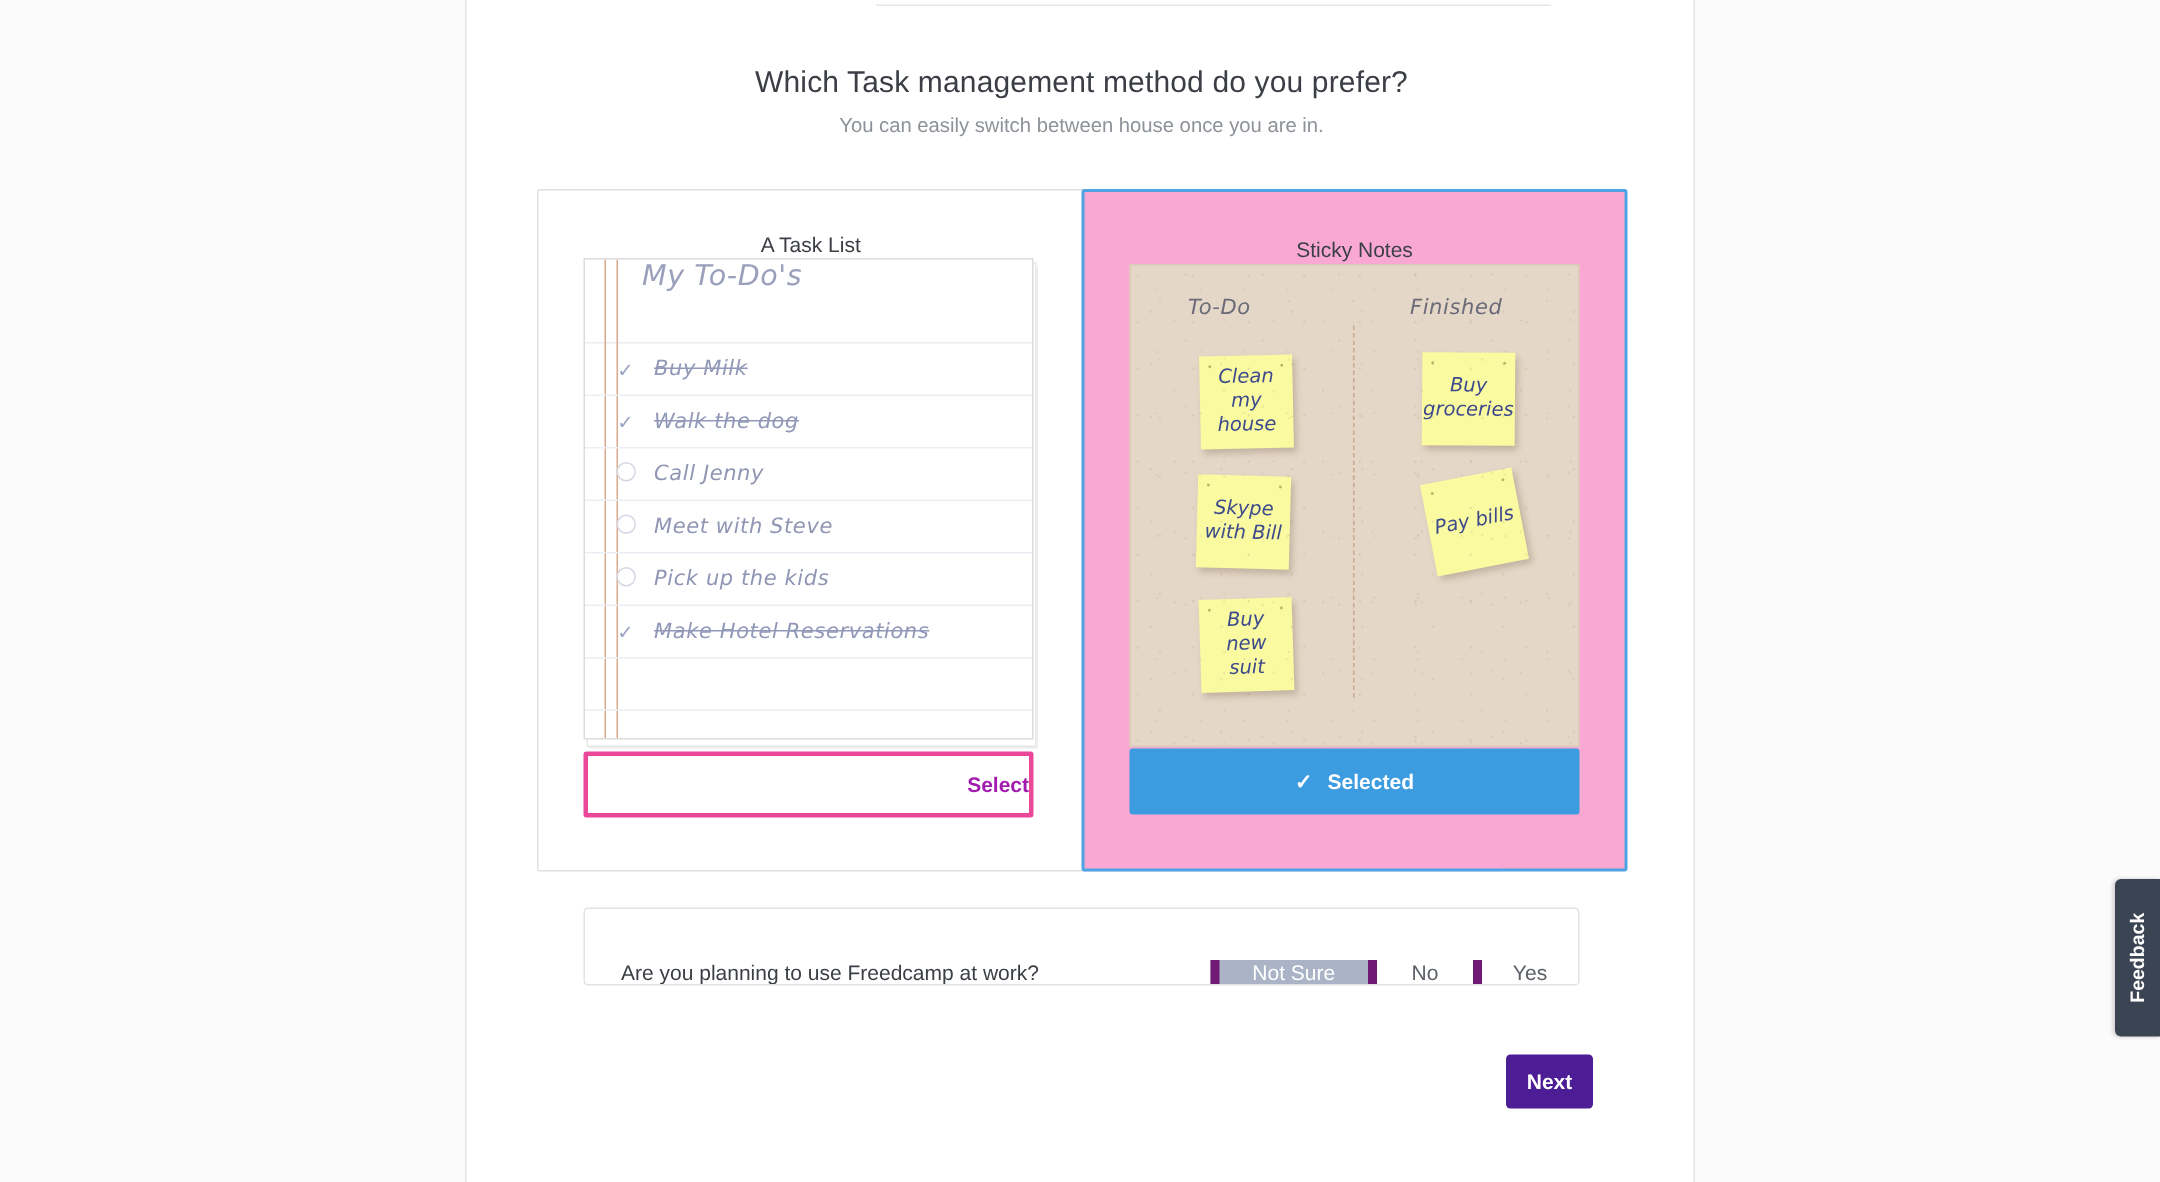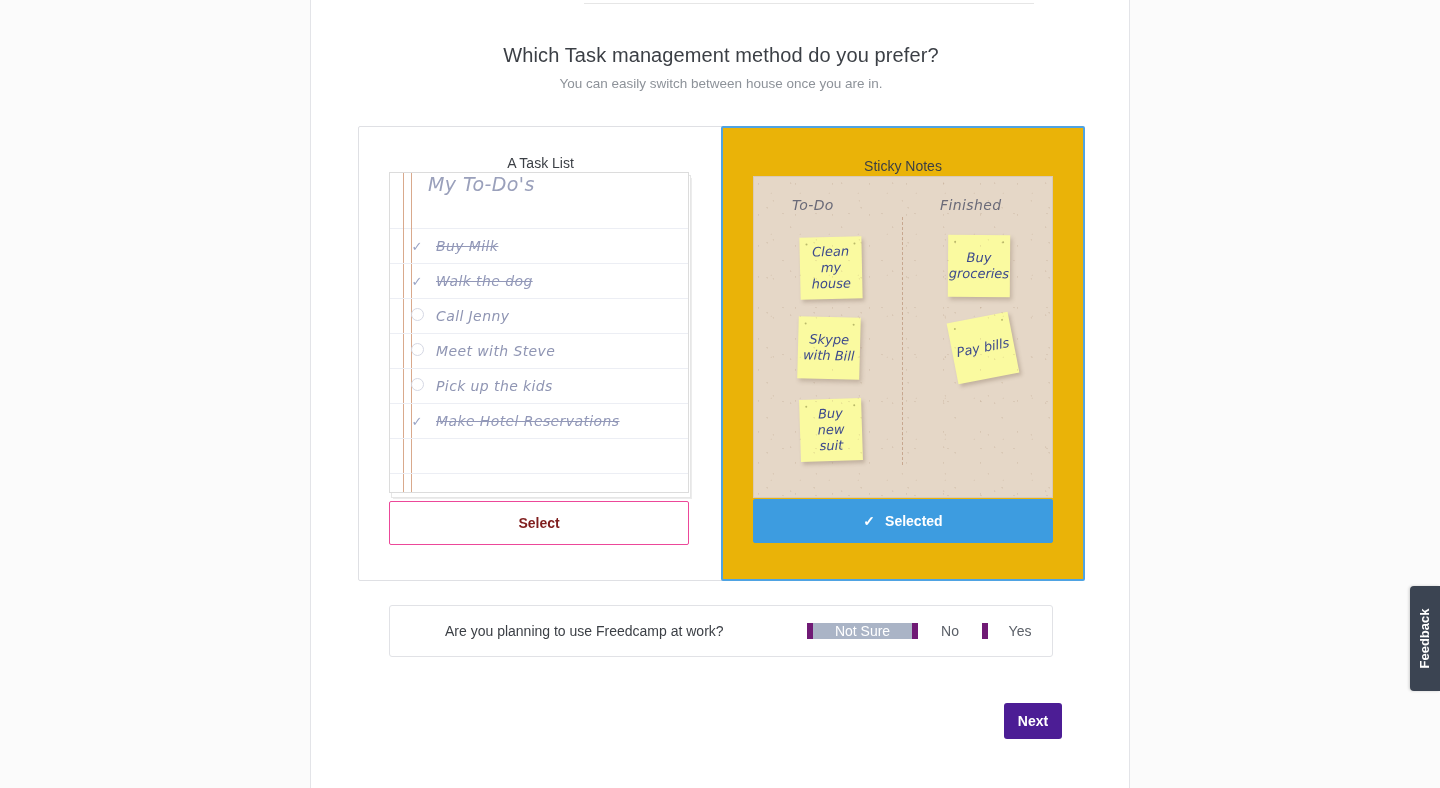--- a/index.html
+++ b/index.html
@@ -43,21 +43,21 @@
     border: 1px solid #dfe0e4;
     border-radius: 2px;
     background: #fff;
   }
   .option-card {
     position: absolute; top: -1px; height: 455px;
   }
   #option-task-list { left: 0px; width: 363px; }
   #option-sticky { left: 362px; width: 364px;
     border: 2px solid #4fa3e3;
-    background: #eab308;
+    background: #f9a8d4;
     border-radius: 2px;
   }
   .option-title {
     text-align: center; font-size: 14px; color: #3b3f45;
     margin-top: 29px;
   }
   #option-sticky .option-title { margin-top: 30px; }
 
   
   #notepad-wrap {
@@ -160,37 +160,36 @@
 
   
   .card-button {
     position: absolute; left: 30px; bottom: 36px;
     width: 300px; height: 44px;
     display: flex; align-items: center; justify-content: center;
     font-size: 14px; font-weight: bold;
     border-radius: 2px; cursor: pointer;
   }
   #btn-select {
-    background: #fff; border: 1px solid #ec4899; color: #7f1d1d;
+    background: #fff; border: 3px solid #ec4899; color: #a21caf; justify-content: flex-end;
   }
   #btn-selected {
     background: #3d9ce0; border: 1px solid #3d9ce0; color: #fff;
   }
   #btn-selected .check { margin-right: 10px; font-size: 14px; }
 
   
   #work-question {
     position: absolute; left: 78px; top: 605px;
     width: 664px; height: 52px;
     border: 1px solid #e1e2e6;
     border-radius: 3px;
-    display: flex; align-items: center;
+    display: flex; align-items: flex-end;
     background: #fff;
     overflow: hidden;
-    padding-left: 31px;
   }
   #work-question-text {
     flex: 1; display: flex; align-items: center;
     padding-left: 24px; font-size: 14px; color: #3b3f45;
   }
   .answer-btn {
     width: 105px; display: flex; align-items: center; justify-content: center;
     font-size: 14px; color: #5b6068; cursor: pointer;
     border-left: 6px solid #701a75;
     background: #fff;

